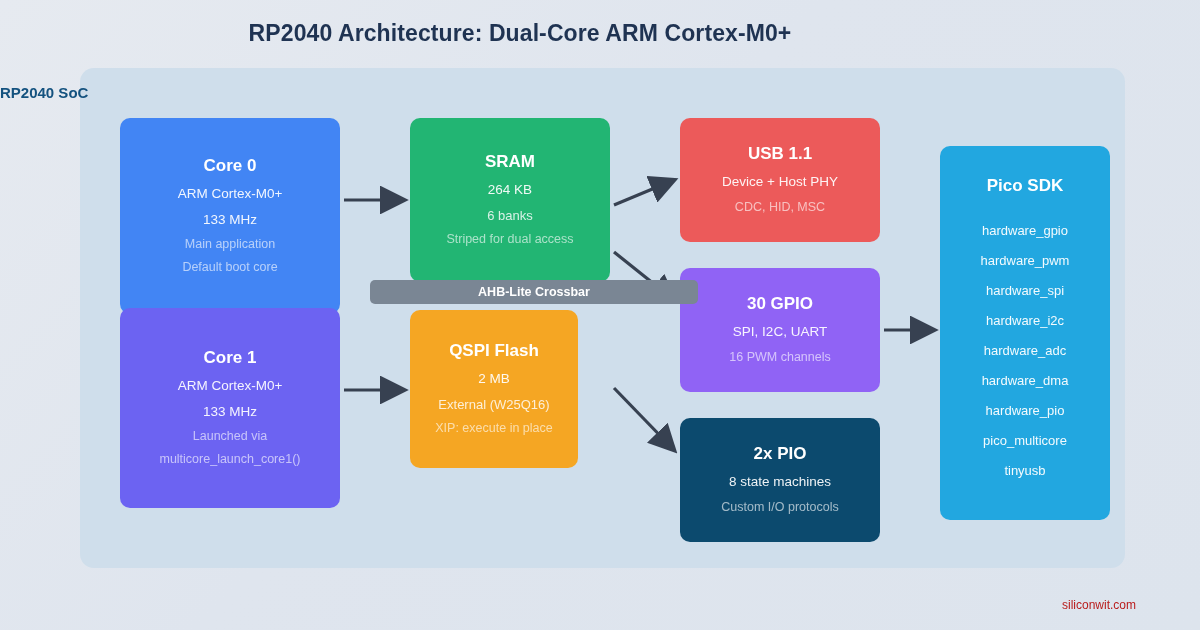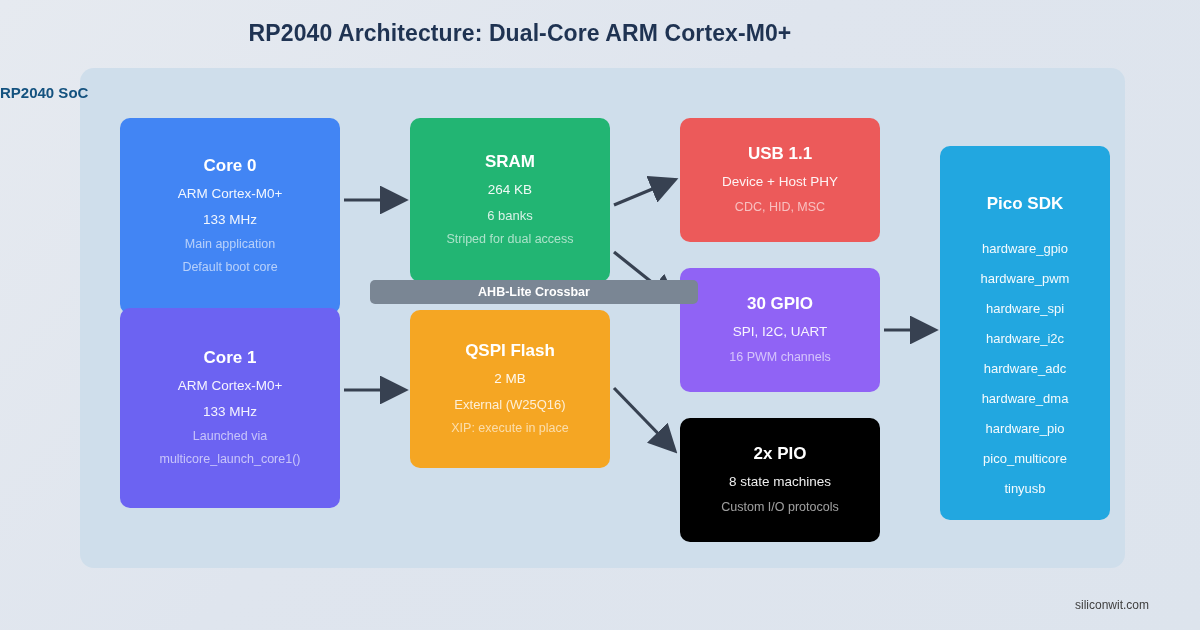--- a/index.html
+++ b/index.html
@@ -30,40 +30,40 @@
        color:#fff;text-align:center;padding:10px 8px;}
   .blk .t{font-size:17px;font-weight:bold;line-height:1.1;margin-bottom:11px;}
   .blk .s{font-size:13.5px;line-height:1.1;margin-bottom:11px;color:rgba(255,255,255,.93);}
   .blk .s2{font-size:13px;line-height:1.1;margin-bottom:10px;color:rgba(255,255,255,.82);}
   .blk .d{font-size:12.5px;line-height:1.1;margin-bottom:9px;color:rgba(255,255,255,.62);}
   .blk .d:last-child,.blk .s2:last-child,.blk .s:last-child{margin-bottom:0;}
 
   #core0{left:120px;top:118px;width:220px;height:196px;background:#4285f4;}
   #core1{left:120px;top:308px;width:220px;height:200px;background:#6c63f2;}
   #sram {left:410px;top:118px;width:200px;height:164px;background:#22b573;}
-  #qspi {left:410px;top:310px;width:200px;height:158px;background:#f5a623;}
+  #qspi {left:410px;top:310px;width:168px;height:158px;background:#f5a623;}
   #usb  {left:680px;top:118px;width:200px;height:124px;background:#ec5a5a;}
   #gpio {left:680px;top:268px;width:200px;height:124px;background:#9063f5;}
   #pio  {left:680px;top:418px;width:200px;height:124px;background:#e02552;}
 
   #crossbar{
     position:absolute;left:370px;top:280px;width:328px;height:24px;
     background:#7a8694;border-radius:5px;display:flex;align-items:center;justify-content:center;
     color:#fff;font-size:12.5px;font-weight:bold;
   }
 
   #sdk{
     position:absolute;left:940px;top:146px;width:170px;height:374px;
     background:#22a7e0;border-radius:10px;color:#fff;text-align:center;
-    display:flex;flex-direction:column;align-items:center;padding-top:48px;box-sizing:border-box;
+    display:flex;flex-direction:column;align-items:center;padding-top:30px;box-sizing:border-box;
   }
   #sdk .t{font-size:17px;font-weight:bold;margin-bottom:28px;}
   #sdk .li{font-size:13px;line-height:1;margin-bottom:17px;color:rgba(255,255,255,.95);}
 
-  .footer{position:absolute;right:51px;top:598px;font-size:12px;color:#404040;}
+  .footer{position:absolute;right:64px;top:598px;font-size:12px;color:#b91c1c;}
   svg.arrows{position:absolute;left:0;top:0;width:1200px;height:630px;pointer-events:none;}
 </style>
 </head>
 <body>
 
 <div id="canvas">
 
   <div class="title">RP2040 Architecture: Dual-Core ARM Cortex-M0+</div>
 
   <div class="soc"></div>
@@ -118,21 +118,21 @@
     <div class="s">Device + Host PHY</div>
     <div class="d">CDC, HID, MSC</div>
   </div>
 
   <div class="blk" id="gpio" style="background: rgb(144, 99, 245);">
     <div class="t">30 GPIO</div>
     <div class="s">SPI, I2C, UART</div>
     <div class="d">16 PWM channels</div>
   </div>
 
-  <div class="blk" id="pio" style="background: #000000;">
+  <div class="blk" id="pio" style="background: #0c4a6e;">
     <div class="t">2x PIO</div>
     <div class="s">8 state machines</div>
     <div class="d">Custom I/O protocols</div>
   </div>
 
   <div id="crossbar" style="background: rgb(122, 134, 148);">
     <span>AHB-Lite Crossbar</span>
   </div>
 
   <div id="sdk" style="background: rgb(34, 167, 224);">

